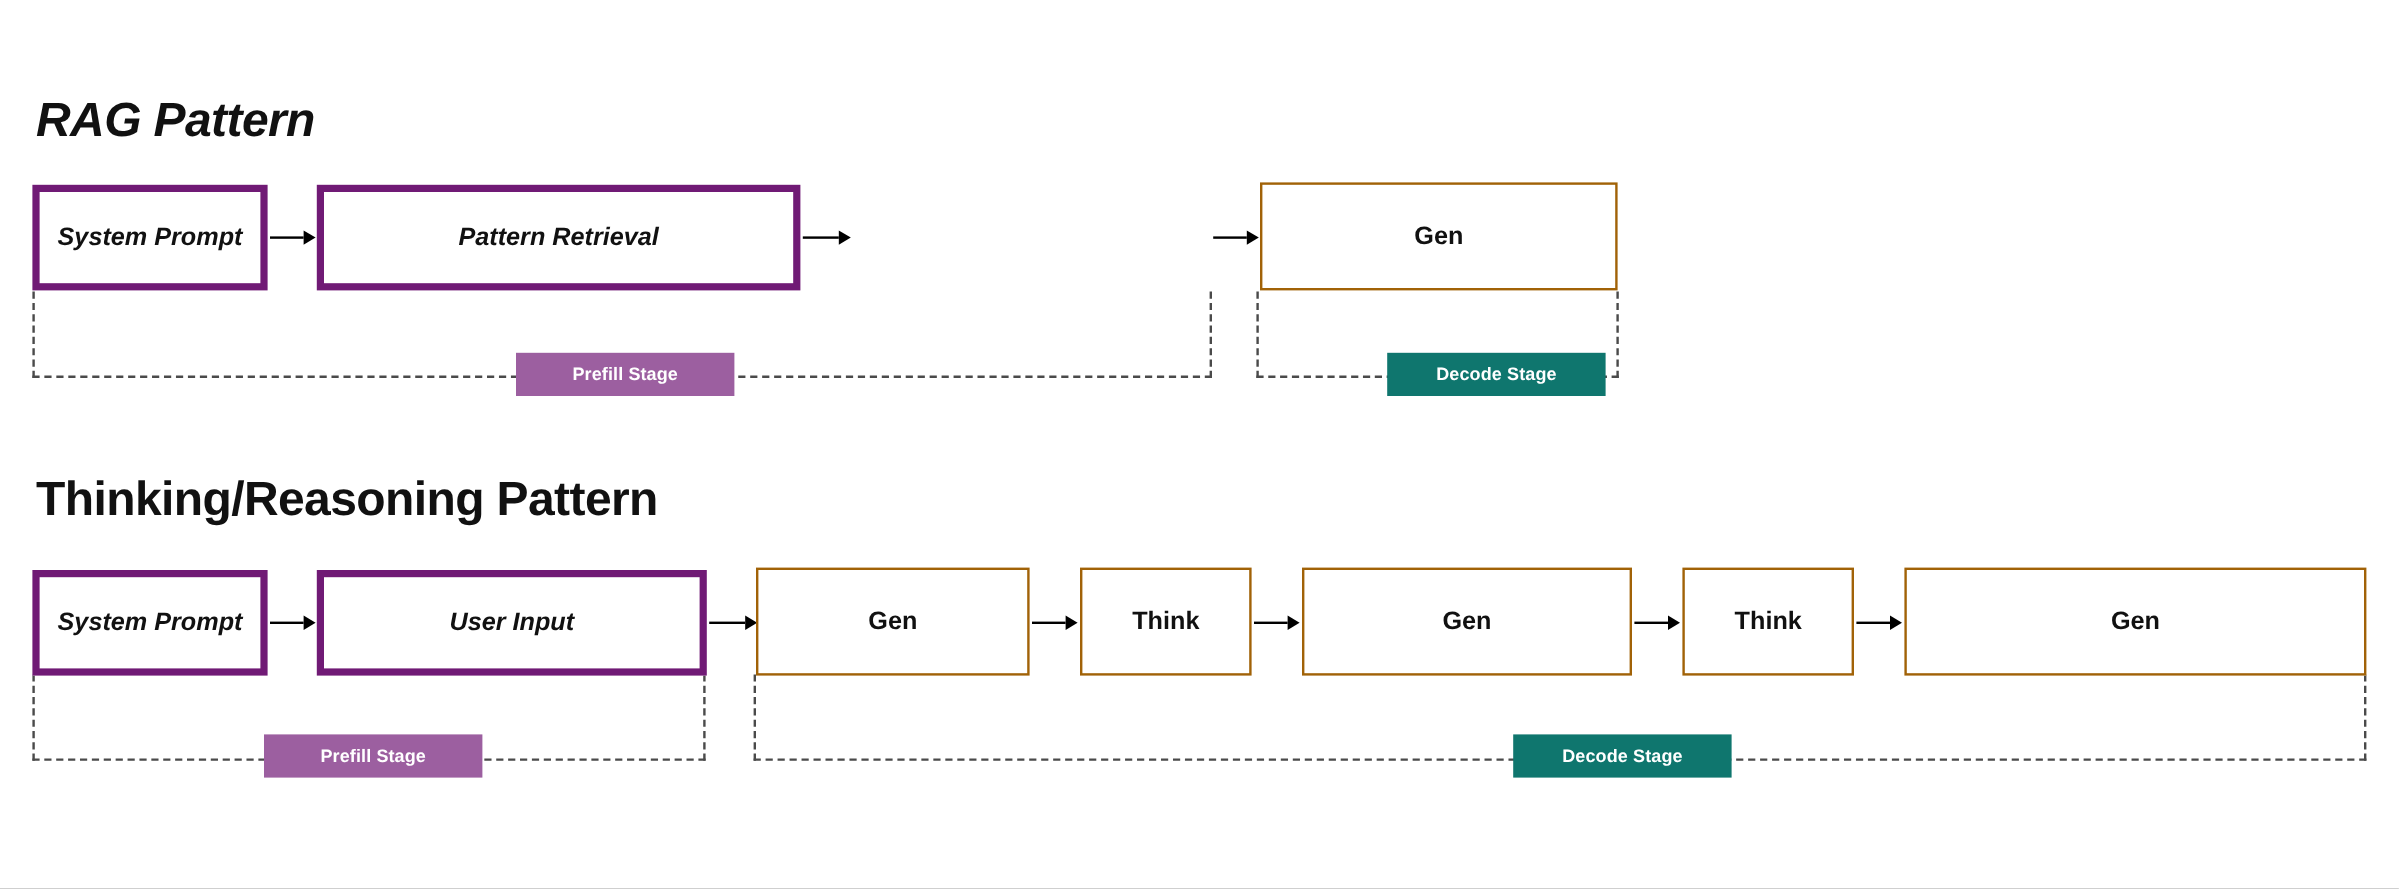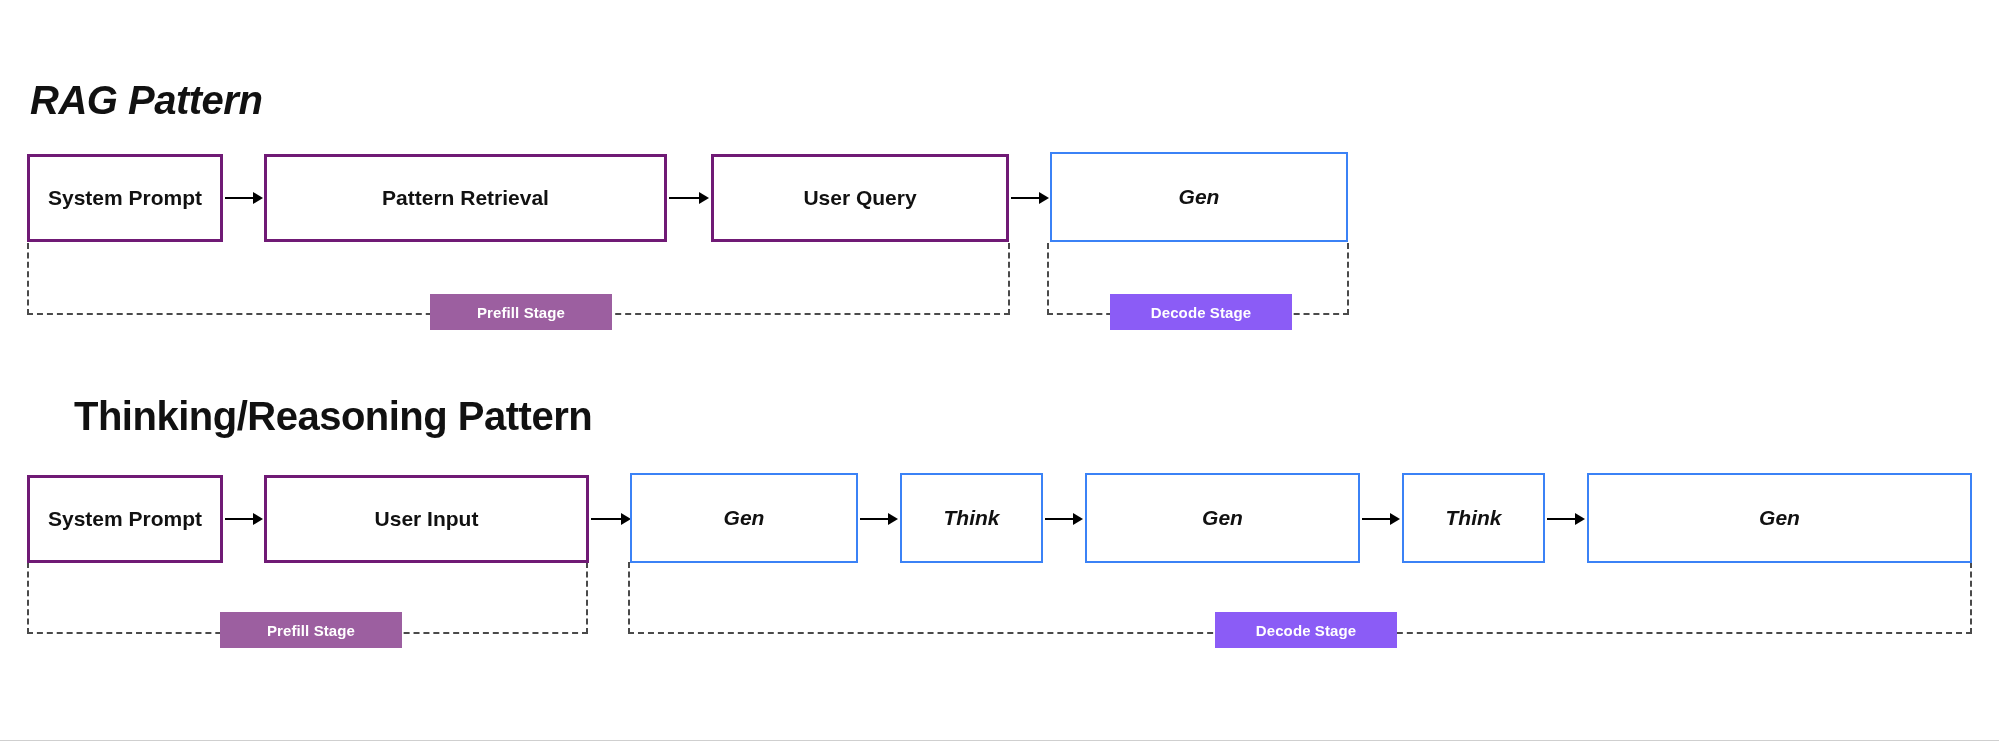--- a/index.html
+++ b/index.html
@@ -25,37 +25,37 @@
   
   .section-title {
     position: absolute;
     font-size: 40px;
     font-weight: 700;
     color: #111111;
     letter-spacing: -0.5px;
     white-space: nowrap;
   }
   #title-rag      { left: 30px; top: 78px; font-style: italic; }
-  #title-thinking { left: 30px; top: 394px; margin-left: 44px; }
+  #title-thinking { left: 30px; top: 394px; }
 
   
   .node {
     position: absolute;
     box-sizing: border-box;
     background: #ffffff;
     display: flex;
     align-items: center;
     justify-content: center;
     font-size: 21px;
     font-weight: 700;
     color: #111111;
     white-space: nowrap;
   }
-  .node.light { border: 3px solid #701a75; }
-  .node.dark  { border: 2px solid #3b82f6; font-style: italic; }
+  .node.light { border: 6px solid #701a75; font-style: italic; }
+  .node.dark  { border: 2px solid #a16207; }
 
   
   .arrow {
     position: absolute;
     height: 12px;
     display: flex;
     align-items: center;
   }
   .arrow .shaft {
     height: 2px;
@@ -89,21 +89,21 @@
     display: flex;
     align-items: center;
     justify-content: center;
     color: #ffffff;
     font-size: 15px;
     font-weight: 700;
     white-space: nowrap;
     letter-spacing: 0.1px;
   }
   .stage-badge.prefill { background: #9c5fa0; }
-  .stage-badge.decode  { background: #8b5cf6; }
+  .stage-badge.decode  { background: #0f766e; margin-left: 46px; }
 </style>
 </head>
 <body>
 
 <div class="canvas">
 
   <div class="section-title" id="title-rag">RAG Pattern</div>
 
   <div class="bracket" style="left:27px; top:243px; width:983px; height:72px;"></div>
   <div class="bracket" style="left:1047px; top:243px; width:302px; height:72px;"></div>
@@ -117,23 +117,20 @@
   </div>
 
   <div class="node light" style="left:264px; top:154px; width:403px; height:88px;">
     <span>Pattern Retrieval</span>
   </div>
   <div class="arrow" style="left:669px; top:192px; width:40px;">
     <div class="shaft"></div>
     <div class="head"></div>
   </div>
 
-  <div class="node light" style="left:711px; top:154px; width:298px; height:88px;">
-    <span>User Query</span>
-  </div>
   <div class="arrow" style="left:1011px; top:192px; width:38px;">
     <div class="shaft"></div>
     <div class="head"></div>
   </div>
 
   <div class="node dark" style="left:1050px; top:152px; width:298px; height:90px;">
     <span>Gen</span>
   </div>
 
   <div class="stage-badge prefill" style="left:430px; top:294px; width:182px; height:36px;">

